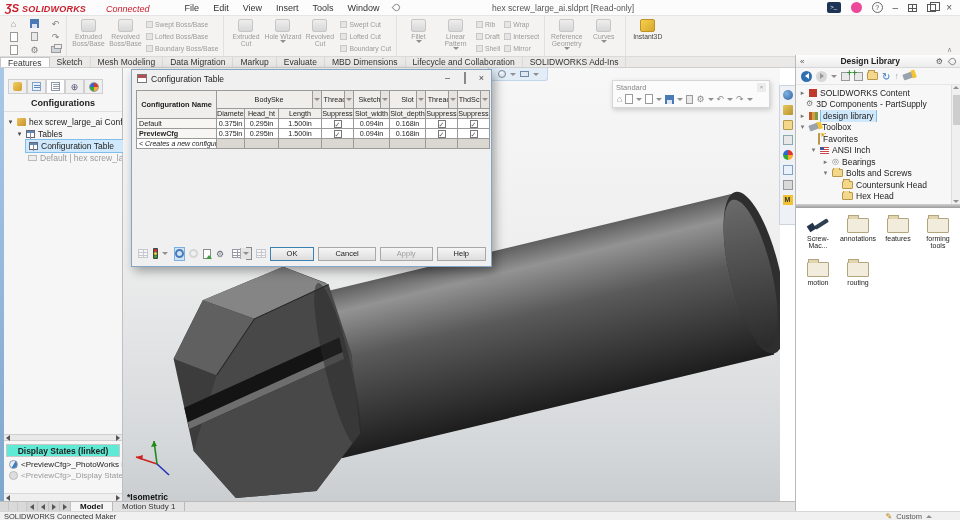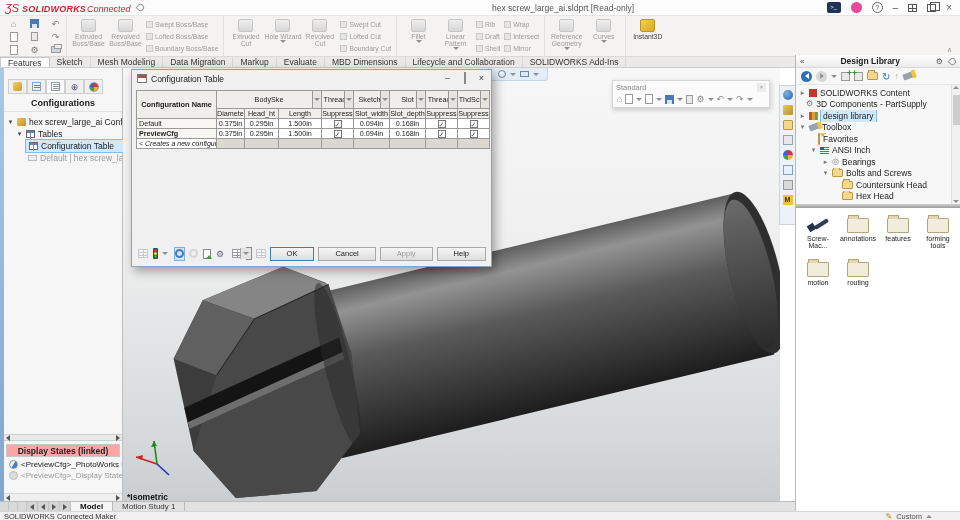--- a/index.html
+++ b/index.html
@@ -2,23 +2,23 @@
 <html><head>
 <meta charset="utf-8">
 <style>
 *{margin:0;padding:0;box-sizing:border-box;font-family:"Liberation Sans",sans-serif}
 html,body{width:960px;height:520px}
 body{position:relative;background:#fff;overflow:hidden;font-size:9px;color:#222}
 .a{position:absolute}
 
 .tb{left:0;top:0;width:960px;height:16px;background:#fcfcfc;border-bottom:1px solid #e5e5e5;display:flex;align-items:center}
 .logo{display:flex;align-items:baseline;margin-left:5px;color:#c9202e;font-style:italic;white-space:nowrap}
-.logomark{font-weight:400;font-size:11px;margin-right:3px}
+.logomark{font-weight:700;font-size:11px;margin-right:3px}
 .brandb{font-weight:700;font-size:9px;letter-spacing:.2px}
-.brandr{font-size:9px;margin-left:1px}
+.brandr{font-size:9px;margin-left:20px}
 .menus{display:flex;margin-left:28px}
 .menus span{margin:0 7px;color:#333;font-size:9px}
 .pin{width:7px;height:7px;border:1px solid #999;border-radius:50% 50% 50% 0;transform:rotate(45deg);margin-left:6px}
 .doct{position:absolute;left:492px;top:3px;font-size:8.5px;color:#555;white-space:nowrap}
 .tbr{margin-left:auto;display:flex;align-items:center;gap:10px;margin-right:8px}
 .term{width:14px;height:11px;background:#1d3457;border-radius:2px;color:#fff;font-size:6px;line-height:11px;text-align:center}
 .avatar{width:11px;height:11px;border-radius:50%;background:#ec4899}
 .helpc{width:11px;height:11px;border:1px solid #666;border-radius:50%;font-size:7px;line-height:10px;text-align:center;color:#555}
 .wg{color:#555;font-size:10px;line-height:10px}
 .sqgrid{width:9px;height:8px;border:1px solid #555;position:relative}
@@ -70,21 +70,21 @@
 .trow .ar{width:7px;font-size:7px;color:#444;text-align:center;flex:none}
 .trow.sel{background:#cfe8fc;outline:1px solid #7fbdea;width:92%}
 .trow.gray{color:#9a9a9a}
 .icgold{width:9px;height:8px;background:linear-gradient(135deg,#eec35a,#c4922f);border-radius:1px;flex:none}
 .ictbl{width:9px;height:8px;background:#fff;border:1px solid #667;position:relative;flex:none}
 .ictbl::before{content:"";position:absolute;left:0;top:0;width:100%;height:2px;background:#5d87b5}
 .ictbl::after{content:"";position:absolute;left:3px;top:2px;width:1px;height:6px;background:#889}
 .icdef{width:9px;height:6px;border:1px solid #bbb;flex:none;background:#eee}
 .ds{position:absolute;left:0;top:366px;width:100%}
 .split{height:7px;background:#e9e9e9;border-top:1px solid #cfcfcf;border-bottom:1px solid #cfcfcf;display:flex;justify-content:space-between;align-items:center;padding:0 2px}
-.dsh{margin:3px 2px 2px 2px;border:1px solid #c8c8c8;background:#fca5a5;text-align:center;font-size:8.5px;height:13px;line-height:12px;font-weight:700}
+.dsh{margin:3px 2px 2px 2px;border:1px solid #c8c8c8;background:#5eead4;text-align:center;font-size:8.5px;height:13px;line-height:12px;font-weight:700}
 .dsi{display:flex;align-items:center;gap:3px;padding-left:5px;height:11px;font-size:8px;white-space:nowrap;overflow:hidden}
 .sph{width:9px;height:9px;border-radius:50%;background:linear-gradient(120deg,#e8eef5 48%,#3f7ec0 52%);border:1px solid #8899aa;flex:none}
 .sph.g{background:#ddd;border-color:#bbb}
 .dsi.gray{color:#9a9a9a}
 .lsc{position:absolute;bottom:0;left:0;width:100%;height:8px;background:#efefef;border-top:1px solid #d8d8d8;display:flex;justify-content:space-between;align-items:center;padding:0 2px}
 
 .vp{left:123px;top:68px;width:657px;height:433px;background:linear-gradient(180deg,#f7f7f7 0%,#efefef 40%,#d6d9db 85%,#cbced0 100%);overflow:hidden}
 .isol{left:127px;top:492px;font-size:8.5px;font-weight:700;color:#111;z-index:3}
 .hud{left:488px;top:68px;width:60px;height:13px;background:#e2edf7;border:1px solid #c2d6e8;border-top:none;border-radius:0 0 3px 3px;display:flex;align-items:center;justify-content:center;gap:4px;z-index:3}
 .hudball{width:8px;height:8px;border:1px solid #7288a0;border-radius:50%;background:radial-gradient(circle at 30% 30%,#fff,#c6d4e2)}
@@ -195,20 +195,28 @@
 .pcl{color:#b8860b;font-size:8px}
 </style>
 </head>
 <body>
 
 <div class="a tb">
   <div class="logo">
     <span class="logomark">ƷS</span>
     <span class="brandb">SOLIDWORKS</span>
     <span class="brandr">Connected</span>
+  </div>
+  <div class="menus">
+    <span>File</span>
+    <span>Edit</span>
+    <span>View</span>
+    <span>Insert</span>
+    <span>Tools</span>
+    <span>Window</span>
   </div>
   <span class="pin"></span>
   <div class="doct">hex screw_large_ai.sldprt [Read-only]</div>
   <div class="tbr">
     <span class="term">&gt;_</span>
     <span class="avatar"></span>
     <span class="helpc">?</span>
     <span class="wg">–</span>
     <span class="sqgrid"></span>
     <span class="sq2"></span>

